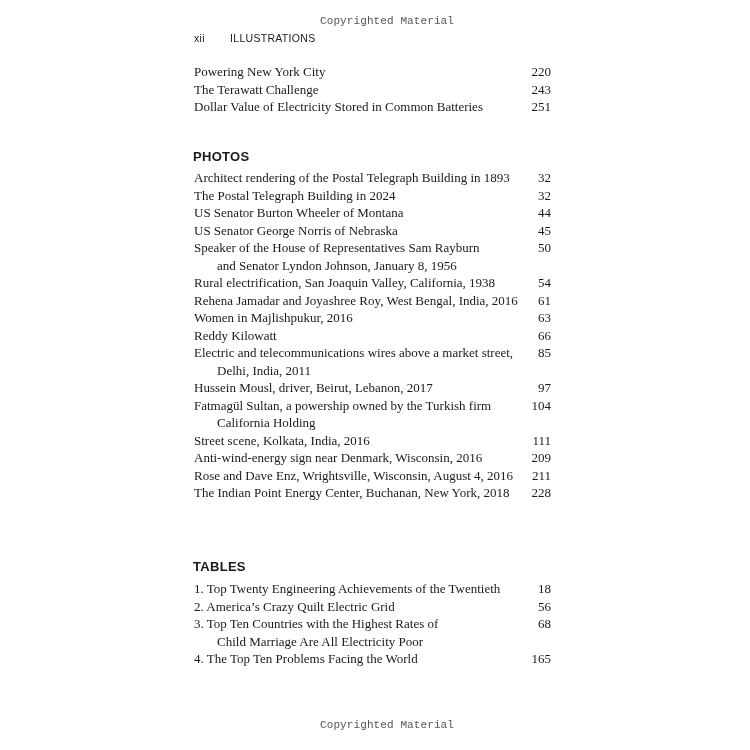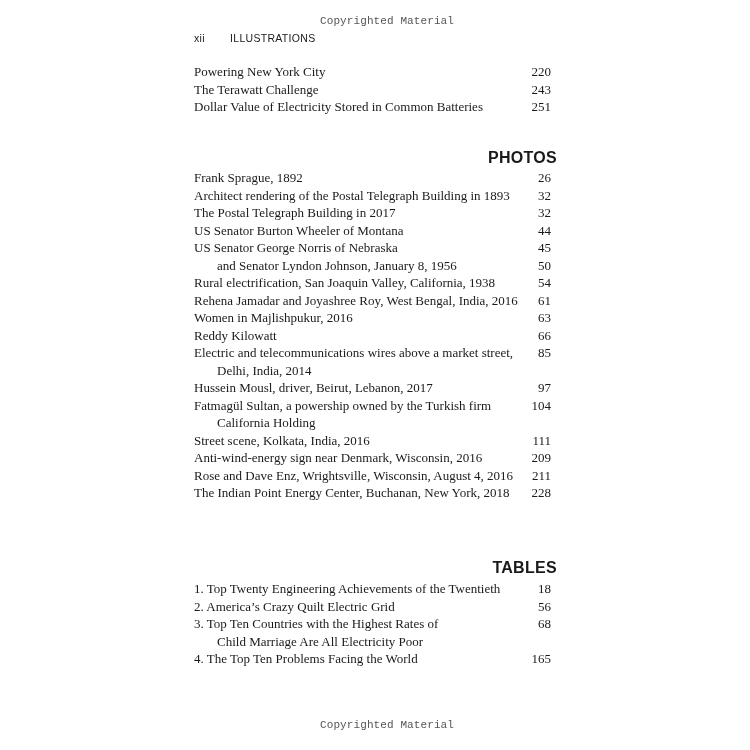--- a/index.html
+++ b/index.html
@@ -10,22 +10,22 @@
   .copyright.bottom { top: 719px; }
   .running-head { position: absolute; top: 32px; left: 194px;
     font-family: "Liberation Sans", sans-serif; font-size: 10.5px; color: #1a1a1a; letter-spacing: 0.3px; }
   .running-head .folio { margin-right: 22px; }
   .block { position: absolute; left: 194px; width: 357px;
     font-family: "Liberation Serif", serif; font-size: 13px; line-height: 17.5px; color: #1a1a1a; }
   .entry { display: flex; justify-content: space-between; align-items: flex-start; }
   .entry .title { flex: 1; padding-right: 8px; }
   .entry .title .cont { display: block; padding-left: 23px; }
   .entry .page { white-space: nowrap; text-align: right; }
-  .section-head { position: absolute; left: 200px; width: 357px; text-align: right;
-    font-family: "Liberation Sans", sans-serif; font-weight: bold; font-size: 16px; color: #1a1a1a; letter-spacing: 0.3px; }
+  .section-head { position: absolute; left: 193px; width: 357px; text-align: left;
+    font-family: "Liberation Sans", sans-serif; font-weight: bold; font-size: 13px; color: #1a1a1a; letter-spacing: 0.3px; }
 </style>
 </head>
 <body>
 
 <div class="copyright top">Copyrighted Material</div>
 
 <div class="running-head">
   <span class="folio">xii</span>
   <span>ILLUSTRATIONS</span>
 </div>
@@ -41,61 +41,57 @@
     </div>
     <div class="entry">
       <span class="title"><span>Dollar Value of Electricity Stored in Common Batteries</span></span>
       <span class="page">251</span>
     </div>
   </div>
 
 <div class="section-head" style="top:149px;">PHOTOS</div>
 <div class="block" id="photos" style="top:169px;">
     <div class="entry">
-      <span class="title"><span>Frank Sprague, 1892</span></span>
-      <span class="page">26</span>
-    </div>
-    <div class="entry">
       <span class="title"><span>Architect rendering of the Postal Telegraph Building in 1893</span></span>
       <span class="page">32</span>
     </div>
     <div class="entry">
-      <span class="title"><span>The Postal Telegraph Building in 2017</span></span>
+      <span class="title"><span>The Postal Telegraph Building in 2024</span></span>
       <span class="page">32</span>
     </div>
     <div class="entry">
       <span class="title"><span>US Senator Burton Wheeler of Montana</span></span>
       <span class="page">44</span>
     </div>
     <div class="entry">
       <span class="title"><span>US Senator George Norris of Nebraska</span></span>
       <span class="page">45</span>
     </div>
     <div class="entry">
-      <span class="title"><span class="cont">and Senator Lyndon Johnson, January 8, 1956</span></span>
+      <span class="title"><span>Speaker of the House of Representatives Sam Rayburn</span><span class="cont">and Senator Lyndon Johnson, January 8, 1956</span></span>
       <span class="page">50</span>
     </div>
     <div class="entry">
       <span class="title"><span>Rural electrification, San Joaquin Valley, California, 1938</span></span>
       <span class="page">54</span>
     </div>
     <div class="entry">
       <span class="title"><span>Rehena Jamadar and Joyashree Roy, West Bengal, India, 2016</span></span>
       <span class="page">61</span>
     </div>
     <div class="entry">
       <span class="title"><span>Women in Majlishpukur, 2016</span></span>
       <span class="page">63</span>
     </div>
     <div class="entry">
       <span class="title"><span>Reddy Kilowatt</span></span>
       <span class="page">66</span>
     </div>
     <div class="entry">
-      <span class="title"><span>Electric and telecommunications wires above a market street,</span><span class="cont">Delhi, India, 2014</span></span>
+      <span class="title"><span>Electric and telecommunications wires above a market street,</span><span class="cont">Delhi, India, 2011</span></span>
       <span class="page">85</span>
     </div>
     <div class="entry">
       <span class="title"><span>Hussein Mousl, driver, Beirut, Lebanon, 2017</span></span>
       <span class="page">97</span>
     </div>
     <div class="entry">
       <span class="title"><span>Fatmagül Sultan, a powership owned by the Turkish firm</span><span class="cont">California Holding</span></span>
       <span class="page">104</span>
     </div>

